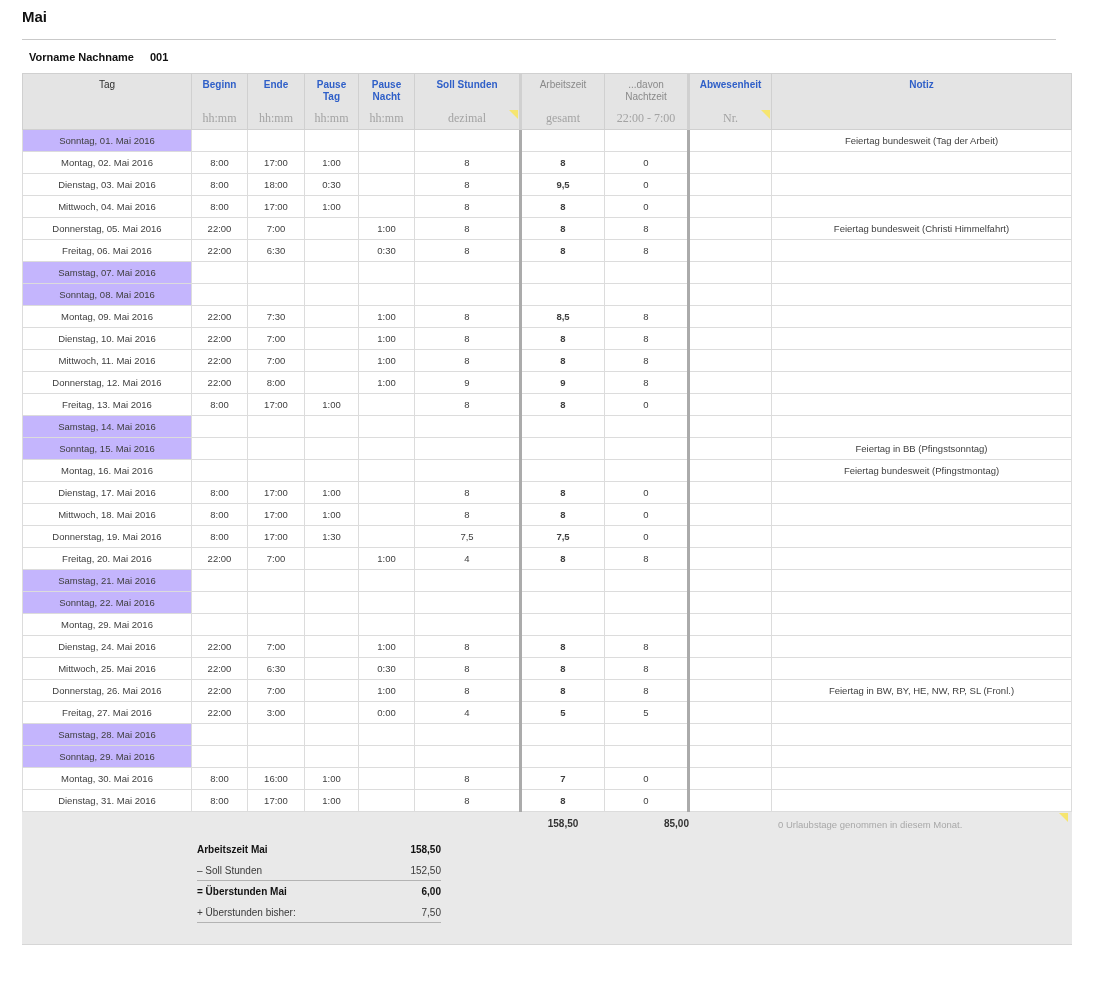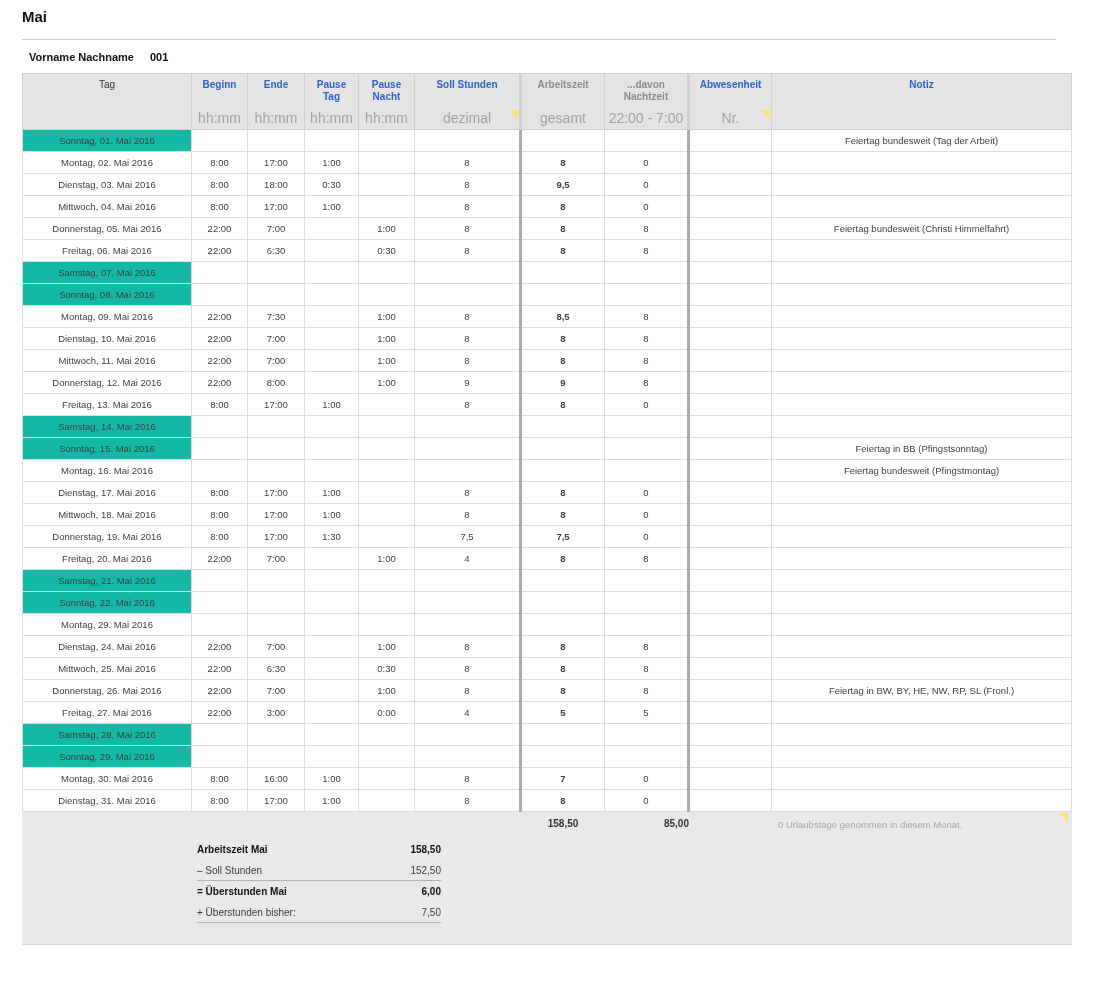--- a/index.html
+++ b/index.html
@@ -23,42 +23,42 @@
 
   table.timesheet{
     border-collapse:collapse;table-layout:fixed;width:1050px;
   }
   .timesheet th,.timesheet td{border:1px solid var(--thin-border);}
   .timesheet thead th{
     background:#e4e4e4;border-color:#d0d0d0;height:56px;
     padding:0;vertical-align:top;position:relative;font-weight:400;
   }
   .col-title{margin-top:5px;font-size:10px;line-height:12px;text-align:center;padding:0 2px;}
-  .col-sub{position:absolute;bottom:5px;left:0;right:0;font-size:14px;line-height:11px;color:#a3a3a3;font-weight:400;text-align:center;}
+  .col-sub{position:absolute;bottom:5px;left:0;right:0;font-size:12px;line-height:11px;color:#a3a3a3;font-weight:400;text-align:center;font-family:Liberation Serif, serif;}
   .hstyle-blue .col-title{color:var(--accent-blue);font-weight:700;}
   .hstyle-dark .col-title{color:#2e2e2e;font-weight:400;}
-  .hstyle-gray .col-title{color:#8a8a8a;font-weight:700;}
+  .hstyle-gray .col-title{color:#8a8a8a;font-weight:400;}
   th.group-start{border-left:3px solid var(--thick-border);}
 
   
   .col-tag{width:169px;} .col-beginn{width:56px;} .col-ende{width:57px;}
   .col-pause_tag{width:54px;} .col-pause_nacht{width:56px;} .col-soll{width:106px;margin-top:14px;}
   .col-az{width:84px;} .col-nz{width:84px;} .col-abw{width:83px;} .col-notiz{width:auto;}
 
   .timesheet tbody td{
     height:22px;font-size:9.5px;text-align:center;color:#3e3e3e;
     padding:0;white-space:nowrap;overflow:hidden;background:#fff;
   }
   td.tag{text-align:right;padding-right:9px;}
   td.notiz{text-align:left;padding-left:7px;color:#4a4a4a;}
   td.az{font-weight:700;color:#1c1c1c;background:#f7f7f7;border-left:3px solid var(--thick-border);}
   td.nz{background:#f7f7f7;}
   td.muted{color:#c9c9c9;}
   td.abw{border-left:3px solid var(--thick-border);color:#9e9e9e;}
-  tr.weekend td.tag{background:#14b8a6;}
+  tr.weekend td.tag{background:#c4b5fd;}
 
   .comment-triangle{
     position:absolute;right:1px;top:36px;width:0;height:0;
     border-top:9px solid var(--comment-yellow);border-left:9px solid transparent;
   }
 
   .summary-block{
     position:relative;width:1050px;height:133px;background:#e9e9e9;
     border-bottom:1px solid #d6d6d6;
   }

